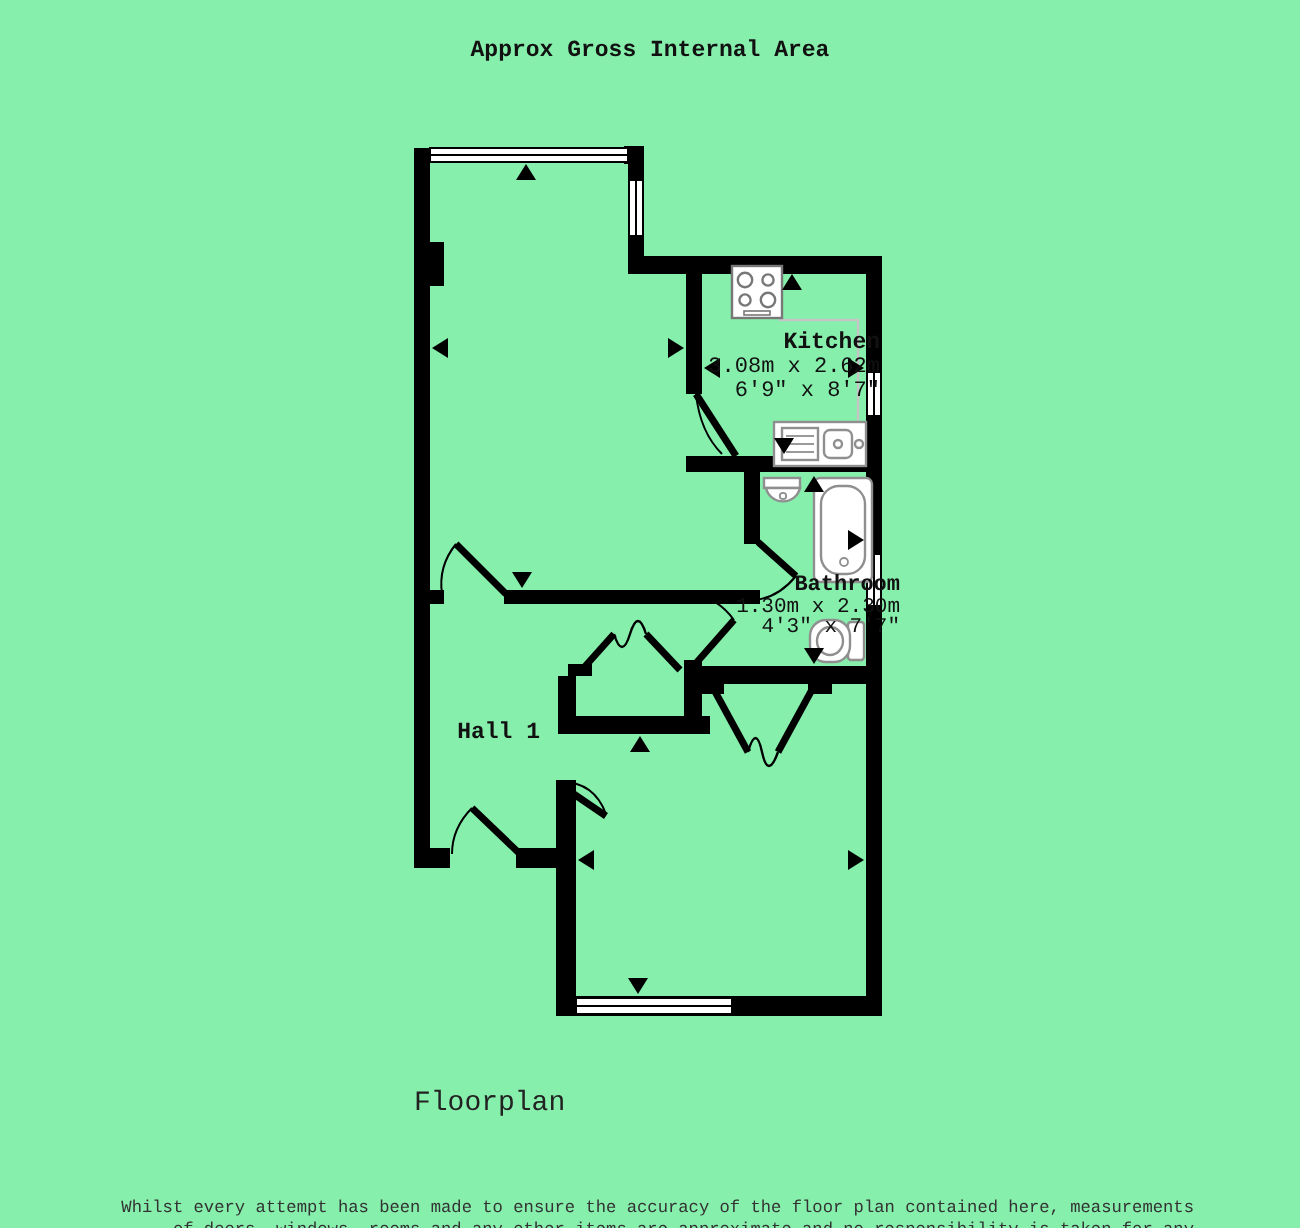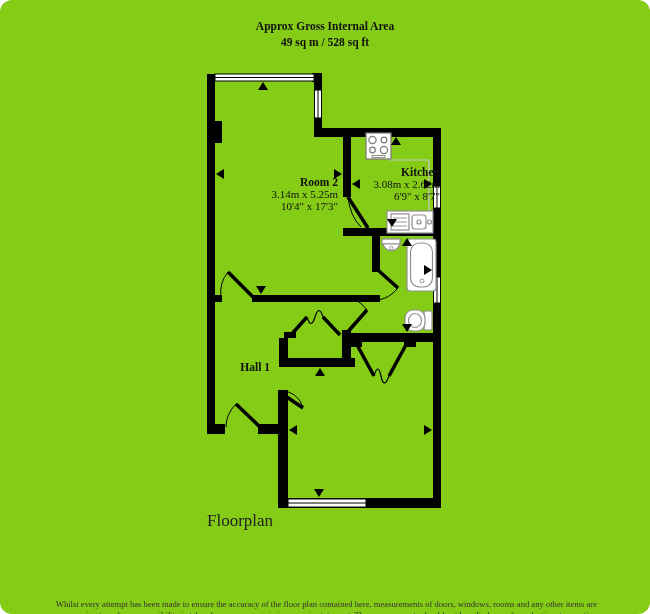--- a/index.html
+++ b/index.html
@@ -1,44 +1,43 @@
 <!DOCTYPE html>
 <html><head>
 <meta charset="utf-8">
 <style>
   html,body{margin:0;padding:0;background:#fff;}
   .page{
-    position:relative;width:650px;height:614px;background:#84cc16;overflow:hidden;
-    font-family:Liberation Serif, serif;color:#1a1a1a;border-radius:12px;
+    position:relative;width:650px;height:614px;background:#86efac;overflow:hidden;
+    font-family:Liberation Mono, monospace;color:#1a1a1a;
   }
   .hdr{
     position:absolute;top:18px;left:0;width:650px;text-align:center;
     font-size:11.5px;font-weight:bold;line-height:16px;color:#111;
   }
   .plan-svg{position:absolute;top:0;left:0;}
   .room-label{position:absolute;text-align:right;font-size:11px;line-height:12px;color:#111;}
   .room-label .rname{font-weight:bold;font-size:11.5px;}
   .room-label.small{font-size:10.5px;line-height:10.5px;}
   .room-label.small .rname{font-size:11px;}
   .caption{
-    position:absolute;top:511px;left:207px;font-size:17px;color:#222;
+    position:absolute;top:544px;left:207px;font-size:14px;color:#222;
   }
   .disclaimer{
     position:absolute;top:560px;left:53px;width:544px;text-align:right;
     font-size:8.6px;line-height:10.8px;color:#333;margin-top:39px;
   }
 </style>
 </head>
 <body>
 
 <div class="page">
 
   <div class="hdr">
     <div>Approx Gross Internal Area</div>
-    <div>49 sq m / 528 sq ft</div>
   </div>
 
   <svg class="plan-svg" width="650" height="614" viewBox="0 0 650 614">
 
     <g fill="#000">
       <rect x="207" y="74" width="8" height="360"></rect>
       <rect x="215" y="121" width="7" height="22"></rect>
       <rect x="312" y="73" width="10" height="9"></rect>
       <rect x="314" y="74" width="8" height="16"></rect>
       <rect x="314" y="118" width="8" height="14"></rect>
@@ -180,32 +179,32 @@
       <polygon points="407,332 402,324 412,324"></polygon>
       <polygon points="432,270 424,265 424,275"></polygon>
 
       <polygon points="320,368 315,376 325,376"></polygon>
       <polygon points="319,497 314,489 324,489"></polygon>
       <polygon points="289,430 297,425 297,435"></polygon>
       <polygon points="432,430 424,425 424,435"></polygon>
     </g>
   </svg>
 
-  <div class="room-label" style="left:218px;top:176px;width:120px;">
-    <div class="rname">Room 2</div>
-    <div>3.14m x 5.25m</div>
-    <div>10'4" x 17'3"</div>
-  </div>
 
   <div class="room-label" style="left:348px;top:166px;width:92px;">
     <div class="rname">Kitchen</div>
     <div>3.08m x 2.62m</div>
     <div>6'9" x 8'7"</div>
   </div>
 
+  <div class="room-label small" style="left:354px;top:288px;width:96px;">
+    <div class="rname">Bathroom</div>
+    <div>1.30m x 2.30m</div>
+    <div>4'3" x 7'7"</div>
+  </div>
 
   <div class="room-label" style="left:190px;top:361px;width:80px;">
     <div class="rname">Hall 1</div>
   </div>
 
 
   <div class="caption">Floorplan</div>
 
   <div class="disclaimer">Whilst every attempt has been made to ensure the accuracy of the floor plan contained here, measurements of doors, windows, rooms and any other items are approximate and no responsibility is taken for any error, omission, or mis-statement. The measurements should not be relied upon for valuation, transaction and/or funding purposes. This plan is for illustrative purposes only and should be used as such by any prospective purchaser or tenant.</div>
 

